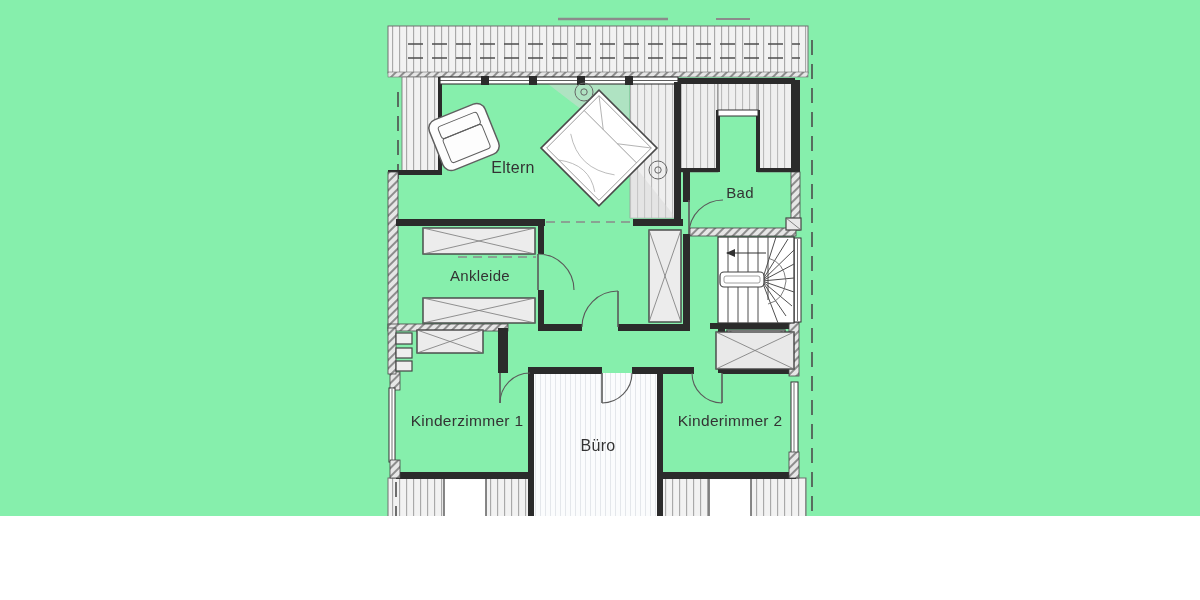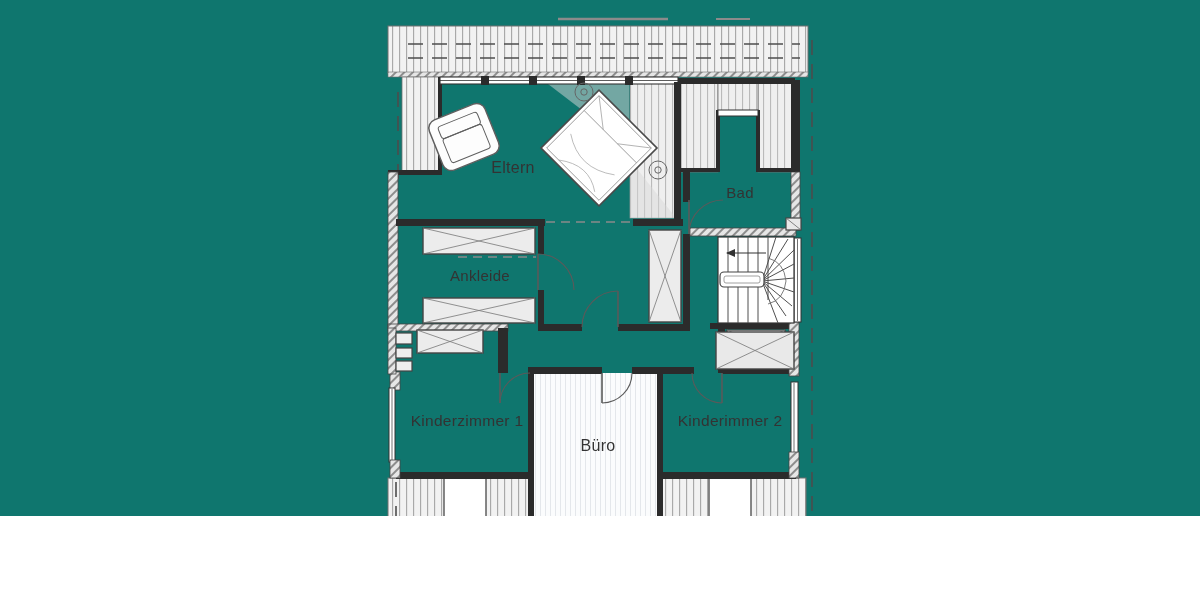--- a/index.html
+++ b/index.html
@@ -1,16 +1,16 @@
 <!DOCTYPE html>
 <html><head>
 <meta charset="utf-8">
 <style>
   html,body{margin:0;padding:0;background:#ffffff;}
-  .page{position:relative;width:1200px;height:516px;background:#0f766e;overflow:hidden;
+  .page{position:relative;width:1200px;height:516px;background:#86efac;overflow:hidden;
         font-family:"Liberation Sans", sans-serif;}
   svg{position:absolute;left:0;top:0;}
   text.room-label{fill:#333333;font-family:"Liberation Sans",sans-serif;
         letter-spacing:.3px;}
 </style>
 </head>
 <body>
 
 <div class="page">
 <svg width="1200" height="600" viewBox="0 0 1200 600">

